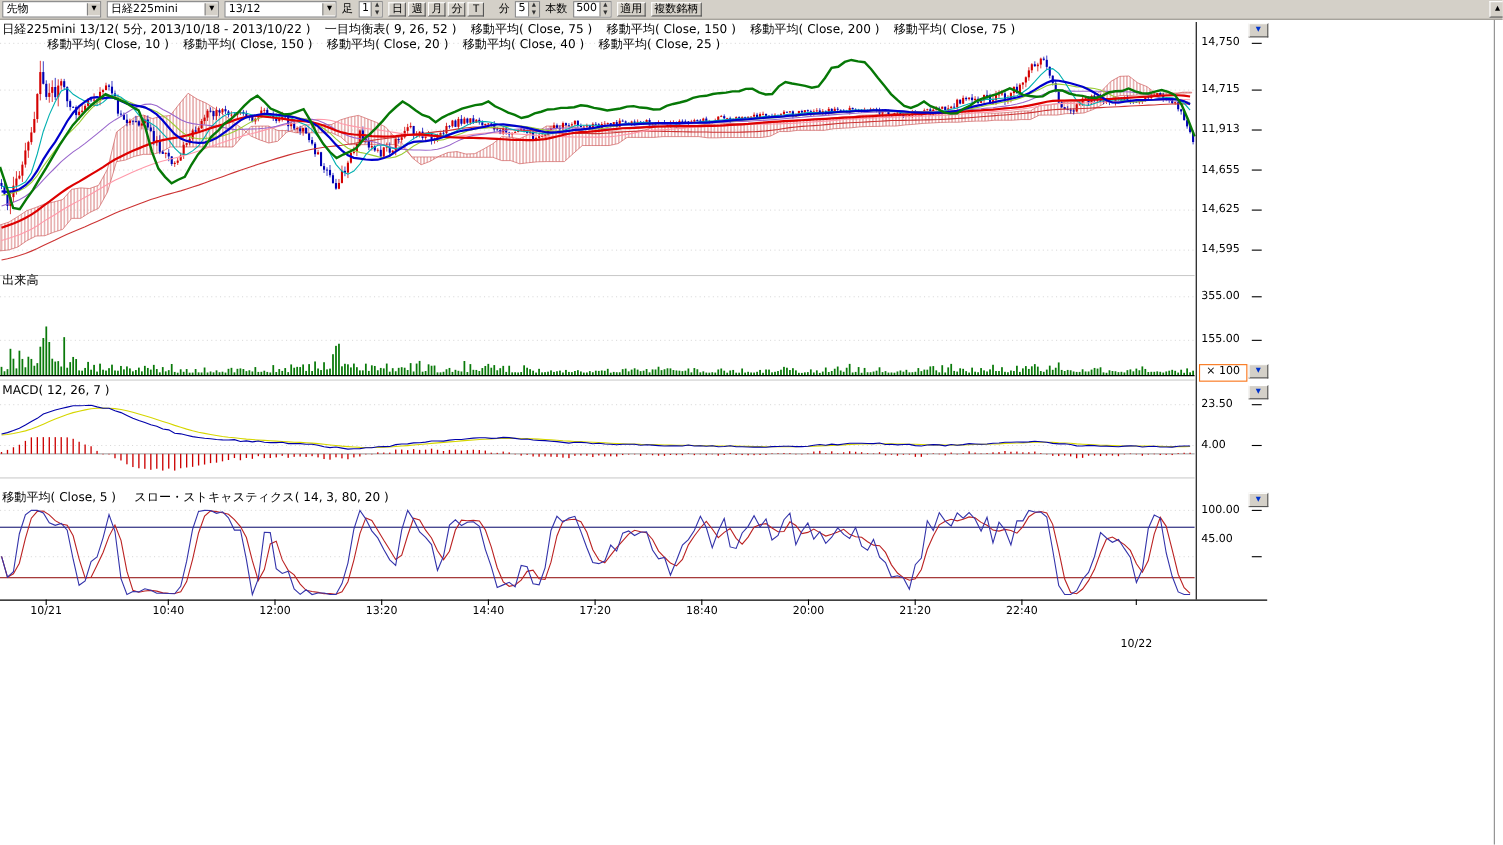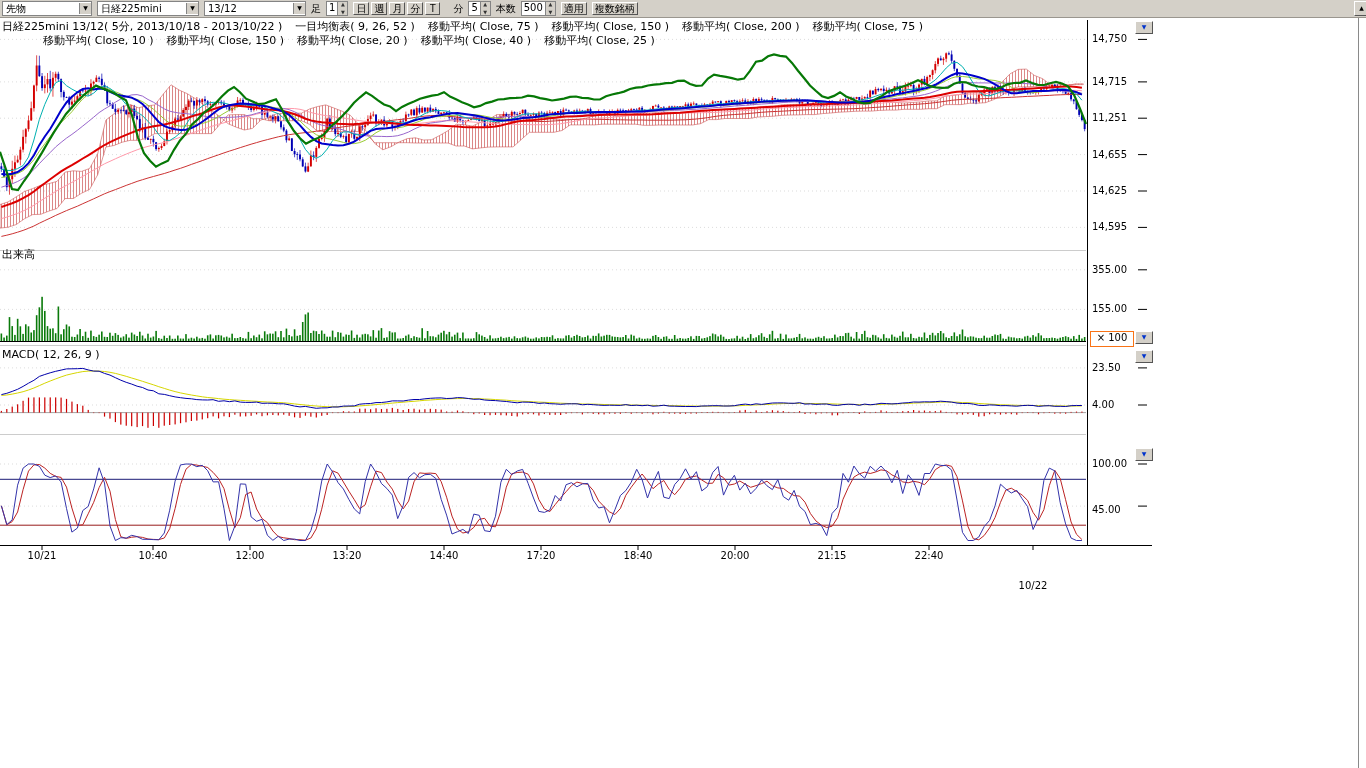--- a/index.html
+++ b/index.html
@@ -1155,42 +1155,46 @@
   <button class="tbtn" style="">複数銘柄</button>
   <div class="corner-btn">
     <span>▲</span>
   </div>
 </div>
 
 <div id="overlay-layer">
   <div class="ov" id="legend-row1" style="left:2px;top:21px;"><span class="legend-item">日経225mini 13/12( 5分, 2013/10/18 - 2013/10/22 )</span><span class="legend-item">一目均衡表( 9, 26, 52 )</span><span class="legend-item">移動平均( Close, 75 )</span><span class="legend-item">移動平均( Close, 150 )</span><span class="legend-item">移動平均( Close, 200 )</span><span class="legend-item">移動平均( Close, 75 )</span></div>
   <div class="ov" id="legend-row2" style="left:2px;top:35px;margin-left:41px;"><span class="legend-item">移動平均( Close, 10 )</span><span class="legend-item">移動平均( Close, 150 )</span><span class="legend-item">移動平均( Close, 20 )</span><span class="legend-item">移動平均( Close, 40 )</span><span class="legend-item">移動平均( Close, 25 )</span></div>
   <div class="ov" style="left:2px;top:249px;">出来高</div>
-  <div class="ov" style="left:2px;top:349px;">MACD( 12, 26, 9 )</div>
+  <div class="ov" style="left:2px;top:349px;">MACD( 12, 26, 7 )</div>
+  <div class="ov" style="left:2px;top:446px;">
+    <span class="legend-item">移動平均( Close, 5 )</span>
+    <span class="legend-item">スロー・ストキャスティクス( 14, 3, 80, 20 )</span>
+  </div>
   <div class="mult-box" style="left:1090px;top:331px;">× 100</div>
 <div class="ylab" style="top:33px">14,750</div>
     <div class="ylab" style="top:76px">14,715</div>
-    <div class="ylab" style="top:112px">11,251</div>
+    <div class="ylab" style="top:112px">11,913</div>
     <div class="ylab" style="top:149px">14,655</div>
     <div class="ylab" style="top:185px">14,625</div>
     <div class="ylab" style="top:221px">14,595</div>
     <div class="ylab" style="top:264px">355.00</div>
     <div class="ylab" style="top:303px">155.00</div>
     <div class="ylab" style="top:362px">23.50</div>
     <div class="ylab" style="top:399px">4.00</div>
     <div class="ylab" style="top:458px">100.00</div>
-    <div class="ylab" style="top:504px">45.00</div>
+    <div class="ylab" style="top:485px">45.00</div>
     <div class="xlab" style="left:42px;top:550px">10/21</div>
     <div class="xlab" style="left:153px;top:550px">10:40</div>
     <div class="xlab" style="left:250px;top:550px">12:00</div>
     <div class="xlab" style="left:347px;top:550px">13:20</div>
     <div class="xlab" style="left:444px;top:550px">14:40</div>
     <div class="xlab" style="left:541px;top:550px">17:20</div>
     <div class="xlab" style="left:638px;top:550px">18:40</div>
     <div class="xlab" style="left:735px;top:550px">20:00</div>
-    <div class="xlab" style="left:832px;top:550px">21:15</div>
+    <div class="xlab" style="left:832px;top:550px">21:20</div>
     <div class="xlab" style="left:929px;top:550px">22:40</div>
     <div class="xlab" style="left:1033px;top:580px">10/22</div>
     <div class="panel-arrow" style="left:1135px;top:21px">▼</div>
     <div class="panel-arrow" style="left:1135px;top:331px">▼</div>
     <div class="panel-arrow" style="left:1135px;top:350px">▼</div>
     <div class="panel-arrow" style="left:1135px;top:448px">▼</div>
   </div>
 
 </body></html>

